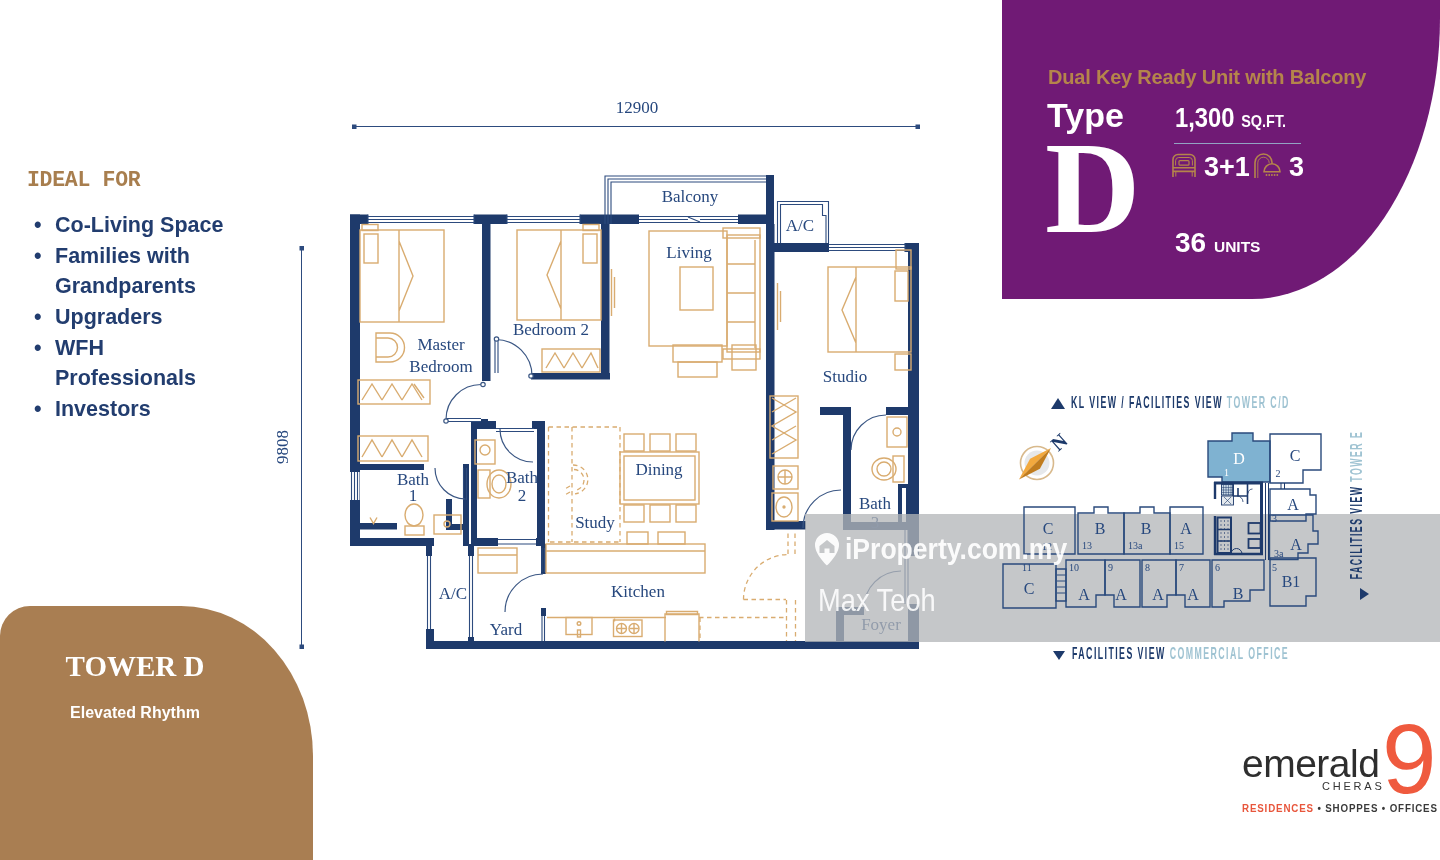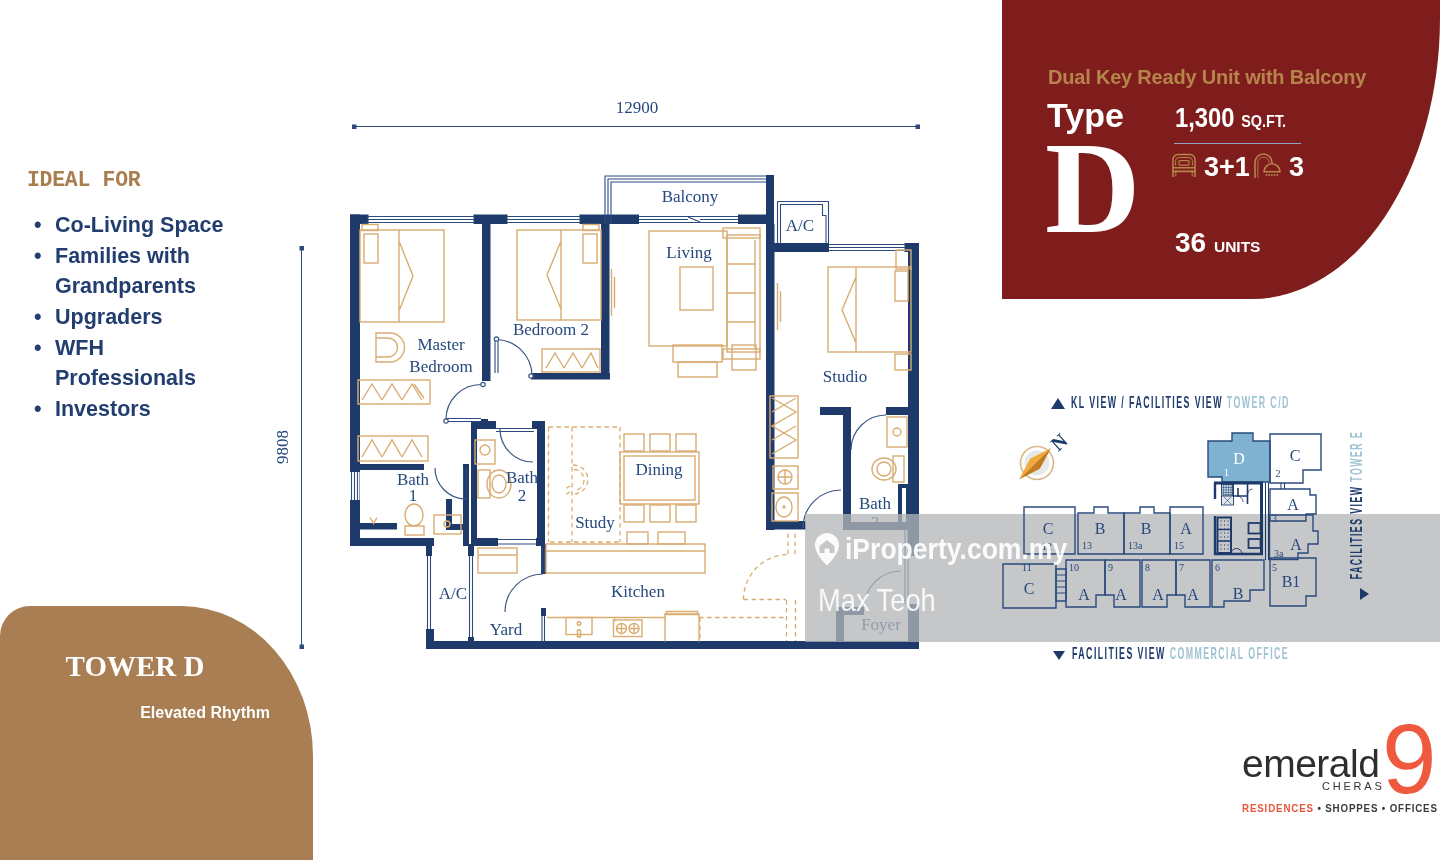--- a/index.html
+++ b/index.html
@@ -4,21 +4,21 @@
 <style>
   html,body{margin:0;padding:0;background:#fff;}
   .page{position:relative;width:1440px;height:860px;overflow:hidden;background:#fff;
         font-family:"Liberation Sans",sans-serif;}
   .abs{position:absolute;}
 </style>
 </head>
 <body>
 <div class="page">
 
-  <div class="abs" style="left:1002px;top:0;width:438px;height:299px;background:#7f1d1d;border-bottom-right-radius:188px 281px;">
+  <div class="abs" style="left:1002px;top:0;width:438px;height:299px;background:#701a75;border-bottom-right-radius:188px 281px;">
 
     <div class="abs" style="left:46px;top:66px;font-size:20px;font-weight:bold;color:#b5854b;letter-spacing:-0.2px;">Dual Key Ready Unit with Balcony</div>
 
     <div class="abs" style="left:45px;top:96px;font-size:34px;font-weight:bold;color:#fff;">Type</div>
 
     <div class="abs" style="left:43px;top:122px;font-size:132px;font-weight:bold;color:#fff;font-family:'Liberation Serif',serif;line-height:1;">D</div>
 
     <div class="abs" style="left:173px;top:102px;font-size:28px;font-weight:bold;color:#fff;transform:scaleX(0.85);transform-origin:left top;white-space:nowrap;">1,300 <span style="font-size:17px;">SQ.FT.</span></div>
 
     <div class="abs" style="left:172px;top:143px;width:127px;height:1px;background:#93a3c2;"></div>
@@ -51,21 +51,21 @@
     <div style="position:relative;padding-left:21px;"><span style="position:absolute;left:0;">•</span>Families with Grandparents</div>
     <div style="position:relative;padding-left:21px;"><span style="position:absolute;left:0;">•</span>Upgraders</div>
     <div style="position:relative;padding-left:21px;"><span style="position:absolute;left:0;">•</span>WFH Professionals</div>
     <div style="position:relative;padding-left:21px;"><span style="position:absolute;left:0;">•</span>Investors</div>
   </div>
 
   <div class="abs" style="left:0;top:606px;width:313px;height:263px;background:#a97e52;border-top-left-radius:30px;border-top-right-radius:132px 150px;">
 
     <div class="abs" style="left:0;top:44px;width:270px;text-align:center;font-family:'Liberation Serif',serif;font-size:29px;font-weight:bold;color:#fff;">TOWER D</div>
 
-    <div class="abs" style="left:0;top:98px;width:270px;text-align:right;font-size:16px;font-weight:bold;color:#fff;">Elevated Rhythm</div>
+    <div class="abs" style="left:0;top:98px;width:270px;text-align:center;font-size:16px;font-weight:bold;color:#fff;">Elevated Rhythm</div>
   </div>
 
   <div class="abs" style="left:1240px;top:718px;width:200px;height:100px;">
 
     <div class="abs" style="left:2px;top:24px;font-size:39px;color:#2e2e2e;letter-spacing:-0.5px;">emerald</div>
 
     <div class="abs" style="left:142px;top:-8px;font-size:98px;color:#ef5a3e;line-height:1;">9</div>
 
     <div class="abs" style="left:82px;top:62px;font-size:11px;letter-spacing:2.8px;color:#333;">CHERAS</div>
 

